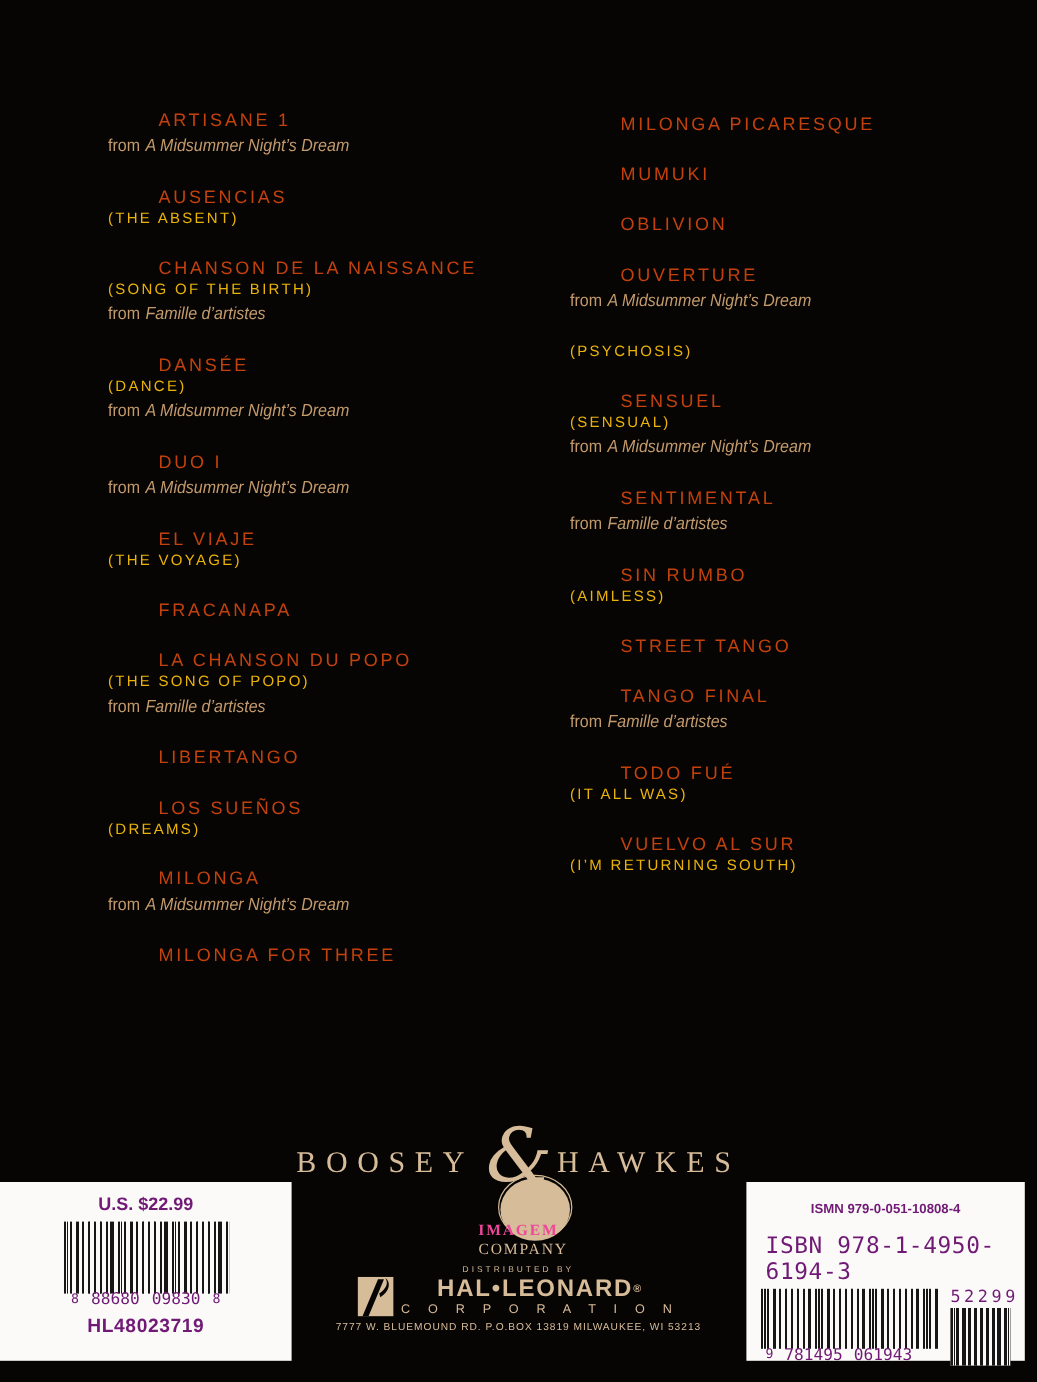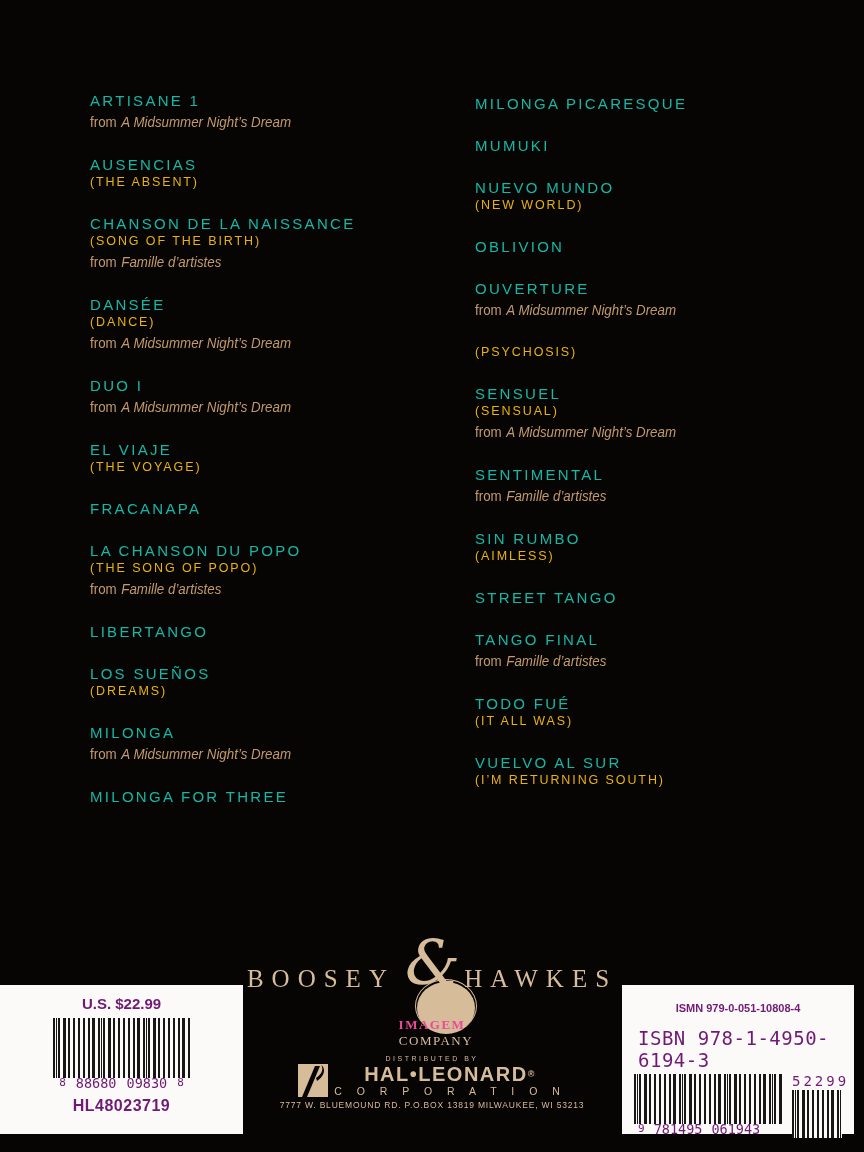--- a/index.html
+++ b/index.html
@@ -10,45 +10,46 @@
     background:#070504;
     overflow:hidden;
     font-family:"Liberation Sans", sans-serif;
   }
   
   .song-col { position:absolute; width:370px; }
   .col-left  { left:90px;  top:92px; }
   .col-right { left:475px; top:95px; }
   .song-entry { margin-bottom:25px; }
   .song-title {
-    color:#14b8a6;
+    color:#c2410c;
     font-size:15px; line-height:17px;
     letter-spacing:2.3px;
     font-weight:400;
     white-space:nowrap;
+    margin-left:42px;
   }
   .song-sub {
     color:#eab308;
     font-size:12.5px; line-height:16px;
     letter-spacing:1.9px;
     margin-top:1px;
     white-space:nowrap;
   }
   .song-from {
     color:#c39a6b;
     font-size:14.5px; line-height:18px;
     margin-top:4px;
     transform:scaleX(0.92); transform-origin:left center;
     white-space:nowrap;
   }
   .from-work { font-style:italic; margin-left:5px; }
   
   .bh-logo {
     position:absolute; left:0; right:0; top:933px;
-    display:flex; justify-content:center; align-items:flex-end;
+    display:flex; justify-content:center; align-items:center;
     color:#d7bc9a;
   }
   .bh-word {
     font-family:"Liberation Serif", serif;
     font-size:25px; letter-spacing:8px;
     padding-top:14px;
   }
   .bh-amp {
     font-family:"DejaVu Serif", serif;
     font-style:italic;
@@ -252,25 +253,20 @@
   <div class="song-entry">
     <div class="song-title">MILONGA PICARESQUE</div>
 
   </div>
 
   <div class="song-entry">
     <div class="song-title">MUMUKI</div>
 
   </div>
 
-  <div class="song-entry">
-    <div class="song-title">NUEVO MUNDO</div>
-    <div class="song-sub">(NEW WORLD)</div>
-
-  </div>
 
   <div class="song-entry">
     <div class="song-title">OBLIVION</div>
 
   </div>
 
   <div class="song-entry">
     <div class="song-title">OUVERTURE</div>
 
     <div class="song-from">

